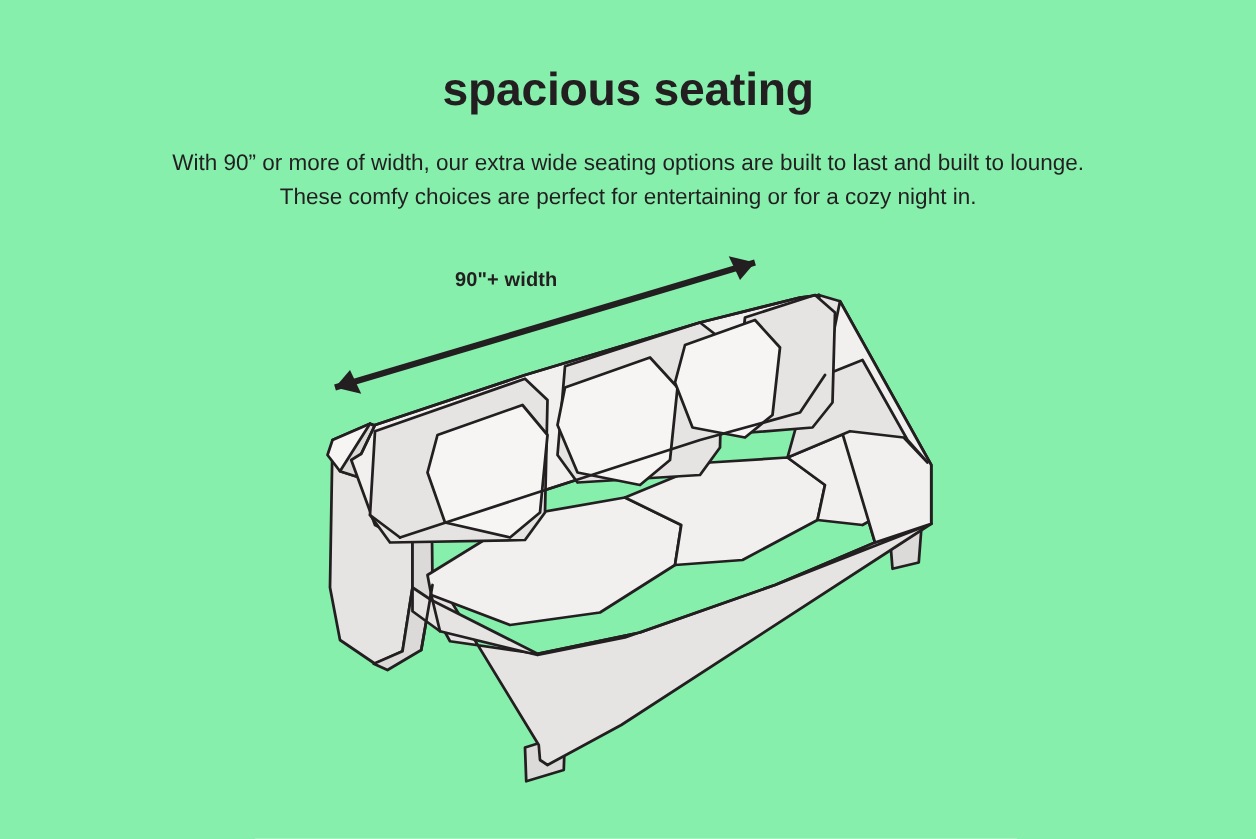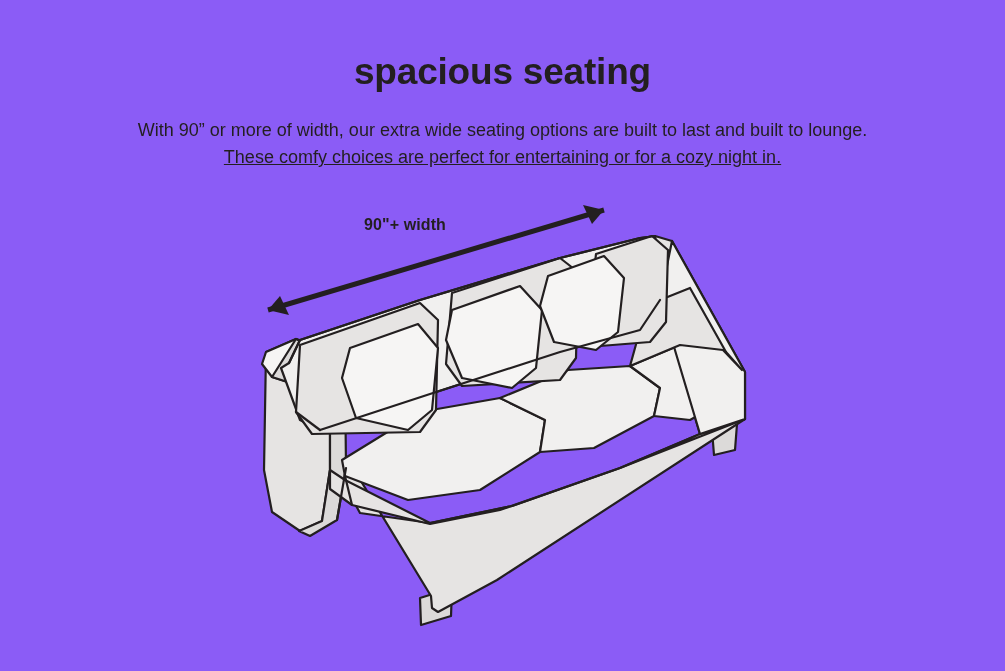--- a/index.html
+++ b/index.html
@@ -12,21 +12,21 @@
     height: 671px;
     font-family: "Liberation Sans", sans-serif;
     color: #231f20;
     position: relative;
     overflow: hidden;
   }
   .page {
     position: relative;
     width: 1005px;
     height: 671px;
-    background: #8b5cf6;
+    background: #86efac;
   }
   .headline {
     position: absolute;
     top: 52px;
     left: 0;
     width: 1005px;
     text-align: center;
     font-size: 37px;
     font-weight: bold;
     letter-spacing: -0.2px;
@@ -39,21 +39,20 @@
     left: 50px;
     width: 905px;
     text-align: center;
     font-size: 18px;
     font-weight: 400;
     line-height: 1.5;
     color: #231f20;
   }
   .subcopy .line2 {
     display: block;
-    text-decoration: underline;
   }
   .dim-label {
     position: absolute;
     top: 216px;
     left: 364px;
     font-size: 16px;
     font-weight: bold;
     color: #231f20;
     letter-spacing: 0.1px;
   }

